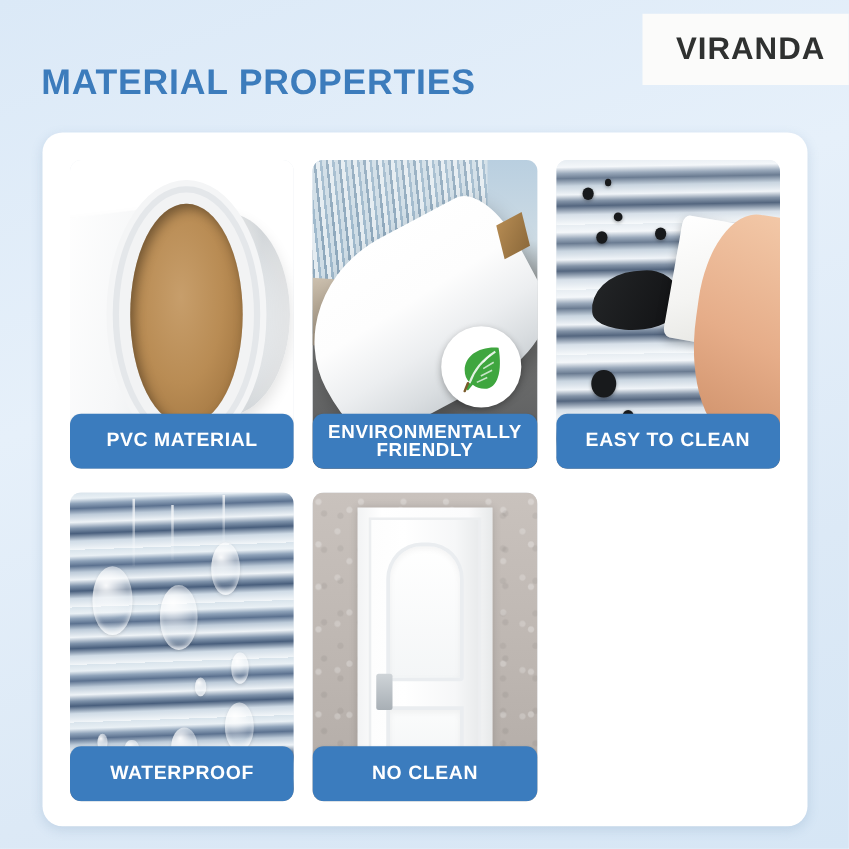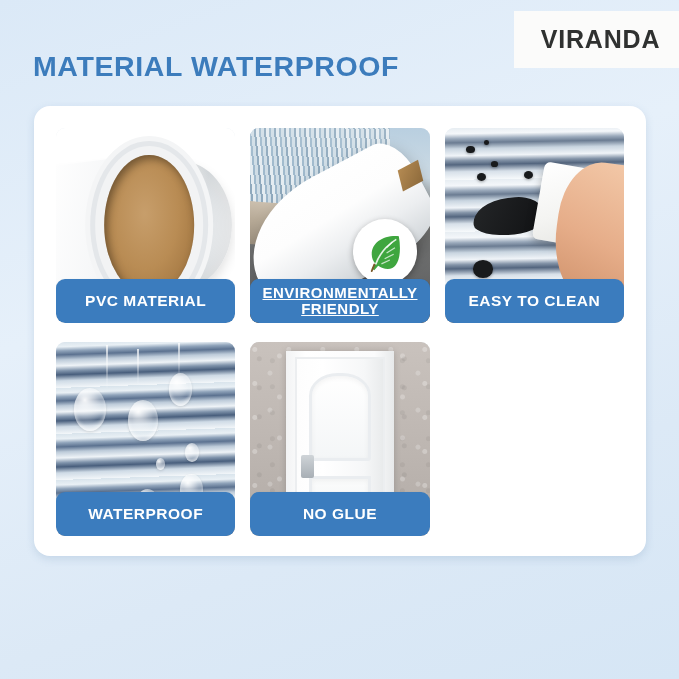--- a/index.html
+++ b/index.html
@@ -50,21 +50,21 @@
     color: #3c7cbc;
     font-family: "Liberation Sans", sans-serif;
   }
 
   
   .card {
     position: absolute;
     left: 34px;
     top: 106px;
     width: 612px;
-    height: 450px;
+    height: 555px;
     background: #ffffff;
     border-radius: 16px;
     box-shadow: 0 3px 9px rgba(90,130,170,0.20);
     padding: 22px 22px 20px 22px;
   }
 
   .grid {
     width: 100%;
     height: 100%;
     display: grid;
@@ -101,21 +101,21 @@
     justify-content: center;
     text-align: center;
     color: #ffffff;
     font-size: 15.5px;
     font-weight: bold;
     letter-spacing: 0.5px;
     line-height: 1.02;
     padding: 0 4px;
     box-shadow: 0 1px 2px rgba(0,0,0,0.22);
   }
-  .tile-label.two-line { font-size: 15px; text-decoration: underline; }
+  .tile-label.two-line { font-size: 15px; }
 
   
   .art-pvc { position:absolute; inset:0; background:#ffffff; }
   .art-pvc .sheet {
     position: absolute; left:-6%; top:16%; width:72%; height:72%;
     background: linear-gradient(100deg,#ffffff 0%,#f6f7f8 45%,#e7eaec 80%,#dadee1 100%);
     transform: skewY(-7deg);
     box-shadow: 0 6px 10px rgba(0,0,0,0.08);
   }
   .art-pvc .roll {
@@ -313,21 +313,21 @@
 </style>
 </head>
 <body>
 
 <div class="poster">
 
   <div class="logo-box">
     <span class="logo-text">VIRANDA</span>
   </div>
 
-  <div class="page-title">MATERIAL WATERPROOF</div>
+  <div class="page-title">MATERIAL PROPERTIES</div>
 
   <div class="card">
     <div class="grid">
 
       <div class="tile">
         <div class="tile-media">
           <div class="art-pvc">
             <div class="sheet"></div>
             <div class="roll"></div>
             <div class="edge"></div>
@@ -405,18 +405,18 @@
             <div class="wall-tex"></div>
             <div class="frame"></div>
             <div class="door">
               <div class="panel-top"></div>
               <div class="panel-bot"></div>
               <div class="handle"></div>
             </div>
             <div class="skirting"></div>
           </div>
         </div>
-        <div class="tile-label">NO GLUE</div>
+        <div class="tile-label">NO CLEAN</div>
       </div>
 
     </div>
   </div>
 </div>
 
 </body></html>

